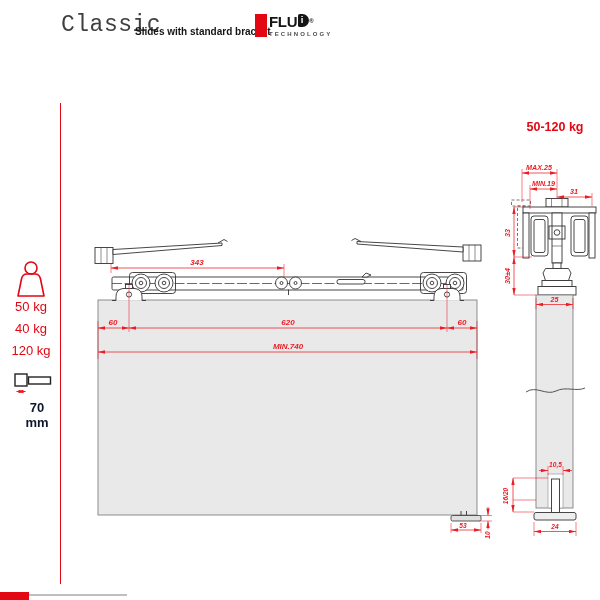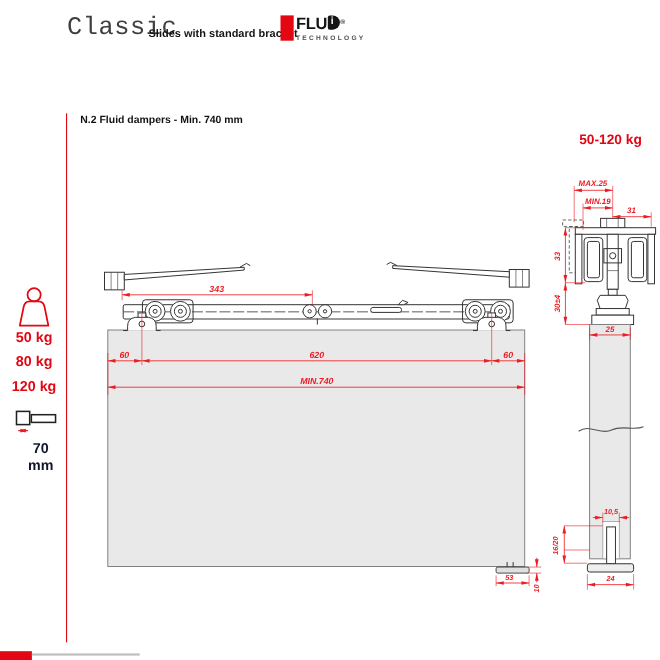--- a/index.html
+++ b/index.html
@@ -16,21 +16,21 @@
   .lw { font-size:15px; font-weight:800; color:#151515; letter-spacing:-.3px; font-style:normal; }
   .ld { display:inline-block; width:11px; height:12.5px; background:#151515; border-radius:2px 7px 7px 2px; position:relative; margin-left:1px; }
   .li { position:absolute; left:2.5px; top:0px; color:#fff; font-size:9.5px; font-weight:bold; line-height:12px; }
   .lreg { font-size:6px; vertical-align:top; color:#151515; font-weight:bold; }
   .logo-tag { font-size:6px; letter-spacing:2.1px; color:#4d4d4d; font-weight:bold; margin-top:2px; }
 
   
   .notes { left:73px; top:104px; font-size:9.5px; font-weight:bold; color:#111; line-height:11.5px; }
   .loadrange { left:508px; top:120px; width:94px; text-align:center; font-size:12.5px; font-weight:bold; color:#e30613; }
   .vline { left:60px; top:103px; width:1.4px; height:481px; background:#e30613; }
-  .cap { left:1px; width:60px; text-align:center; font-size:13px; font-weight:bold; color:#e30613; }
+  .cap { left:1px; width:60px; text-align:center; font-size:13px; font-weight:normal; color:#e30613; }
   .thick { left:10px; top:400px; width:54px; text-align:center; font-size:13px; font-weight:bold; color:#0f172a; line-height:15px; }
   .footer-red { left:0; top:592px; width:29px; height:8px; background:#e30613; }
   .footer-gray { left:29px; top:593.5px; width:98px; height:2.2px; background:#bfbfbf; }
 
   
   svg.drawing { left:0; top:0; }
   .panel { fill:#e9e9e9; stroke:#808080; stroke-width:.9; }
   .ol  { stroke:#333; fill:#fff; stroke-width:.9; }
   .ol2 { stroke:#333; fill:none; stroke-width:.9; }
   .thin{ stroke:#444; fill:none; stroke-width:.6; }
@@ -49,28 +49,27 @@
 <div class="abs subtitle">Slides with standard bracket</div>
 <div class="abs logo">
   <div class="logo-box"></div>
   <div>
     <div class="logo-word"><span class="lw">FLU</span><span class="ld"><span class="li">i</span></span><span class="lreg">®</span></div>
     <div class="logo-tag">TECHNOLOGY</div>
   </div>
 </div>
 
 <div class="abs notes">
-  <div>N.2 Fluid dampers - Min. 740 mm</div>
 </div>
 
 <div class="abs loadrange">50-120 kg</div>
 
 <div class="abs vline"></div>
 <div class="abs cap" style="top:299px">50 kg</div>
-<div class="abs cap" style="top:321px">80 kg</div>
+<div class="abs cap" style="top:321px">40 kg</div>
 <div class="abs cap" style="top:343px">120 kg</div>
 <div class="abs thick">
   <div>70</div>
   <div>mm</div>
 </div>
 
 <div class="abs footer-red"></div>
 <div class="abs footer-gray"></div>
 
 <svg class="abs drawing" width="600" height="600" viewBox="0 0 600 600">

